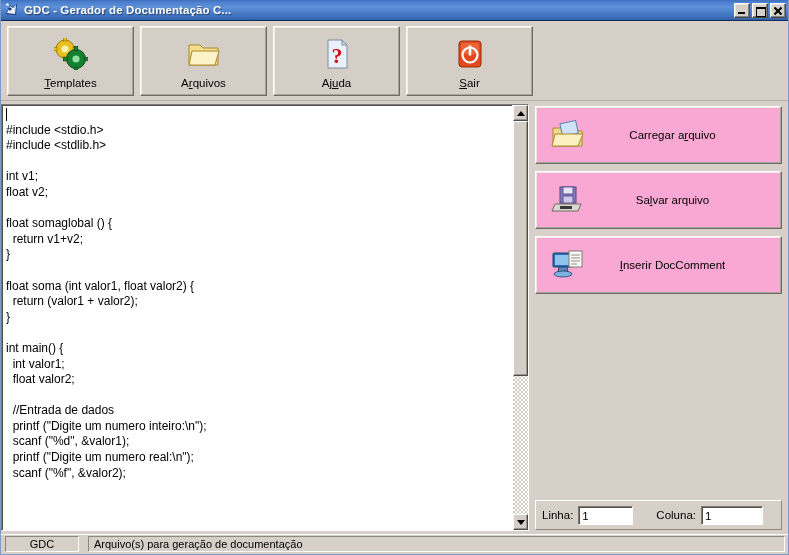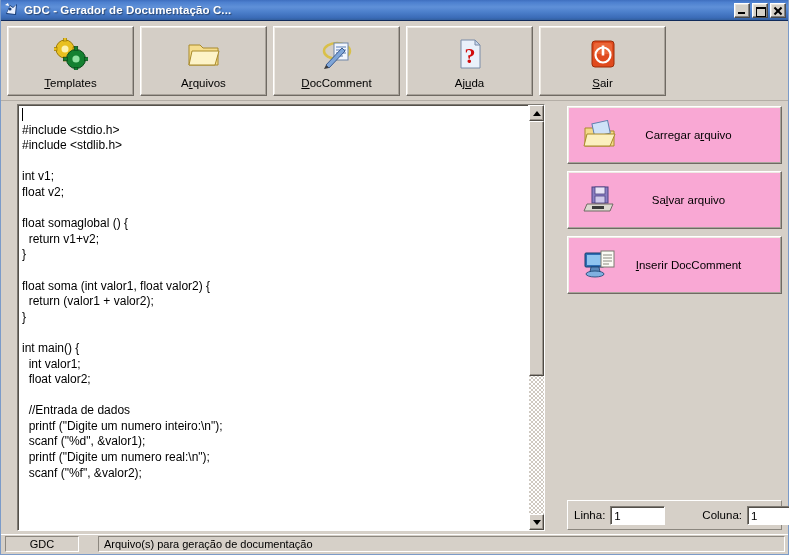--- a/index.html
+++ b/index.html
@@ -124,23 +124,23 @@
     font-size: 11.5px;
     color: #000;
     margin-top: 6px;
   }
   .tbtn .lbl u { text-decoration: underline; }
 
   
   .content {
     flex: 1 1 auto;
     display: flex;
-    padding: 0 4px 0 16px;
-    box-sizing: border-box;
-    gap: 20px;
+    padding: 0 4px 0 0;
+    box-sizing: border-box;
+    gap: 4px;
     min-height: 0;
   }
 
   
   .editor-wrap {
     flex: 0 0 528px;
     display: flex;
     box-sizing: border-box;
     border: 1px solid;
     border-color: #7e7a73 #ffffff #ffffff #7e7a73;
@@ -297,21 +297,21 @@
 
   
   .statusbar {
     height: 20px;
     min-height: 20px;
     box-sizing: border-box;
     background: #d6d0c8;
     display: flex;
     align-items: center;
     padding: 2px 3px 3px 4px;
-    gap: 19px;
+    gap: 9px;
     border-top: 1px solid #ffffff;
   }
   .st-cell {
     height: 16px;
     box-sizing: border-box;
     border: 1px solid;
     border-color: #8c877f #ffffff #ffffff #8c877f;
     font-size: 11px;
     color: #000;
     display: flex;
@@ -384,37 +384,20 @@
     <div class="tbtn">
       <span class="ic">
         <svg width="34" height="30" viewBox="0 0 34 30">
           <path d="M2 6 h11 l3 3 h15 v17 H2 Z" fill="#f5dd8e" stroke="#a98a2a" stroke-width="1"></path>
           <path d="M5 12 h27 l-4 14 H2 Z" fill="#fdf3c8" stroke="#a98a2a" stroke-width="1"></path>
         </svg>
       </span>
       <span class="lbl"><span>A</span><u>r</u><span>quivos</span></span>
     </div>
 
-    <div class="tbtn">
-      <span class="ic">
-        <svg width="34" height="32" viewBox="0 0 34 32">
-          <ellipse cx="17" cy="13" rx="13" ry="8" fill="none" stroke="#d9c04a" stroke-width="2.5"></ellipse>
-          <rect x="14" y="5" width="14" height="17" fill="#f2f6fd" stroke="#6f85a8" stroke-width="1"></rect>
-          <g stroke="#5a7fb5" stroke-width="1">
-            <line x1="16" y1="9" x2="26" y2="9"></line>
-              <line x1="16" y1="12" x2="26" y2="12"></line>
-            <line x1="16" y1="15" x2="26" y2="15"></line>
-              <line x1="16" y1="18" x2="23" y2="18"></line>
-          </g>
-          <path d="M6 27 L22 10 L25 13 L9 30 Z" fill="#7fa6d8" stroke="#3c5c90" stroke-width="1"></path>
-          <path d="M6 27 L9 30 L4 31 Z" fill="#3c3c3c"></path>
-        </svg>
-      </span>
-      <span class="lbl"><span></span><u>D</u><span>ocComment</span></span>
-    </div>
 
     <div class="tbtn">
       <span class="ic">
         <svg width="30" height="32" viewBox="0 0 30 32">
           <path d="M6 2 h14 l5 5 v23 H6 Z" fill="#eaf1fb" stroke="#7a8ca8" stroke-width="1"></path>
           <path d="M20 2 v5 h5 Z" fill="#c8d8ef" stroke="#7a8ca8" stroke-width="1"></path>
           <text x="15" y="25" font-family="Liberation Serif, serif" font-size="22" font-weight="bold" fill="#d10d0d" text-anchor="middle">?</text>
         </svg>
       </span>
       <span class="lbl"><span>Aj</span><u>u</u><span>da</span></span>
@@ -521,21 +504,21 @@
           </svg>
         </span>
         <span class="lbl"><span></span><u>I</u><span>nserir DocComment</span></span>
       </div>
 
       <div class="side-spacer"></div>
 
       <div class="pos-panel">
         <span class="plabel">Linha:</span>
         <input class="pos-input" readonly="" value="1" style="">
-        <span class="plabel" style="margin-left:32px;">Coluna:</span>
+        <span class="plabel" style="margin-left:18px;">Coluna:</span>
         <input class="pos-input wide" readonly="" value="1" style="">
       </div>
 
     </div>
   </div>
 
   <div class="statusbar">
     <div class="st-cell app">GDC</div>
     <div class="st-cell msg">Arquivo(s) para geração de documentação</div>
   </div>

